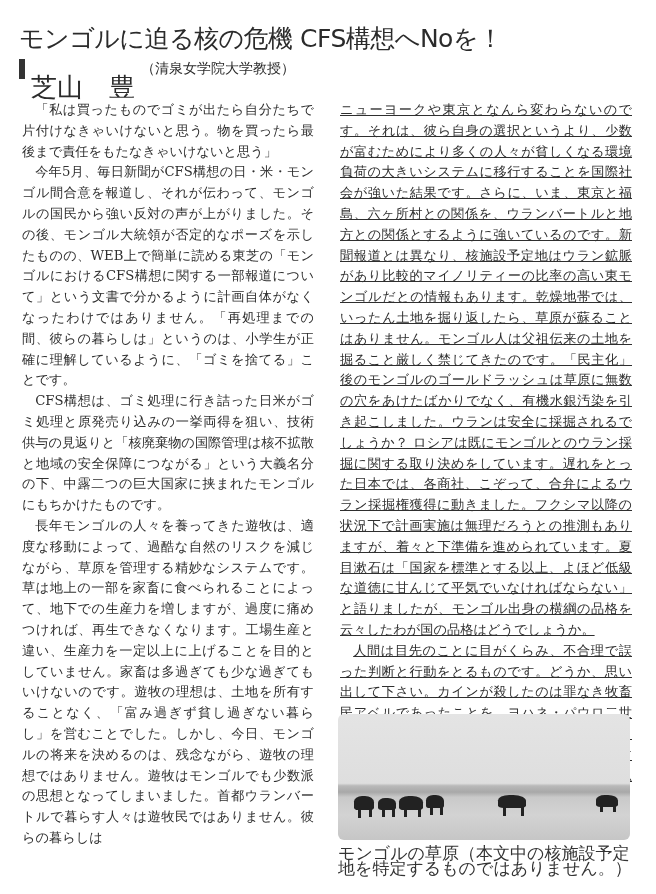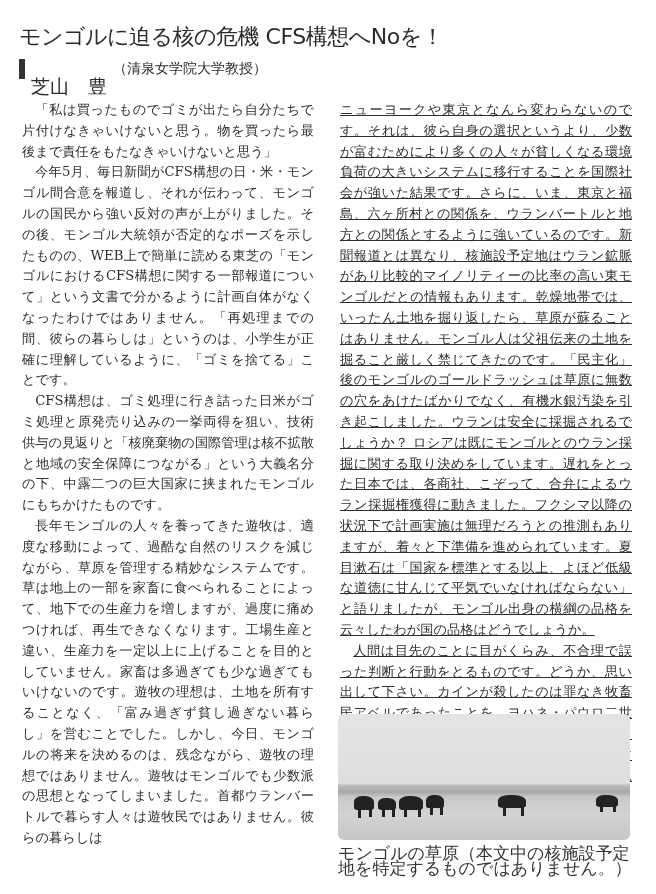--- a/index.html
+++ b/index.html
@@ -1,28 +1,28 @@
 <!DOCTYPE html>
 <html><head>
 <meta charset="utf-8">
 <style>
   html, body { margin: 0; padding: 0; background: #ffffff; }
   body { width: 656px; height: 894px; position: relative; overflow: hidden; color: #2a2a2a; }
   .title {
     position: absolute; left: 19px; top: 22px;
     font-family: "DejaVu Sans", sans-serif; font-weight: normal;
-    font-size: 22px; letter-spacing: -0.5px; color: #2b2b2b; white-space: nowrap;
+    font-size: 25px; letter-spacing: -0.5px; color: #2b2b2b; white-space: nowrap;
   }
   .byline {
     position: absolute; left: 19px; top: 58px; height: 22px;
     display: flex; align-items: center; white-space: nowrap;
     font-family: "DejaVu Serif", serif; color: #2b2b2b;
   }
   .byline .bar { width: 6px; height: 20px; background: #333; margin-right: 6px; }
-  .byline .name { font-size: 19px; margin-top: 36px; }
+  .byline .name { font-size: 26px; margin-top: 36px; }
   .byline .aff { font-size: 14px; margin-left: 6px; }
   .col {
     position: absolute; top: 100px; width: 292px;
     font-family: "DejaVu Serif", serif; font-size: 13.2px;
     line-height: 20.8px; color: #2f2f2f; text-align: justify;
   }
   .col.left { left: 22px; }
   .col.right { left: 340px; width: 292px; text-decoration: underline; }
   .col p { margin: 0; text-indent: 1em; }
   .col p.noindent { text-indent: 0; }

